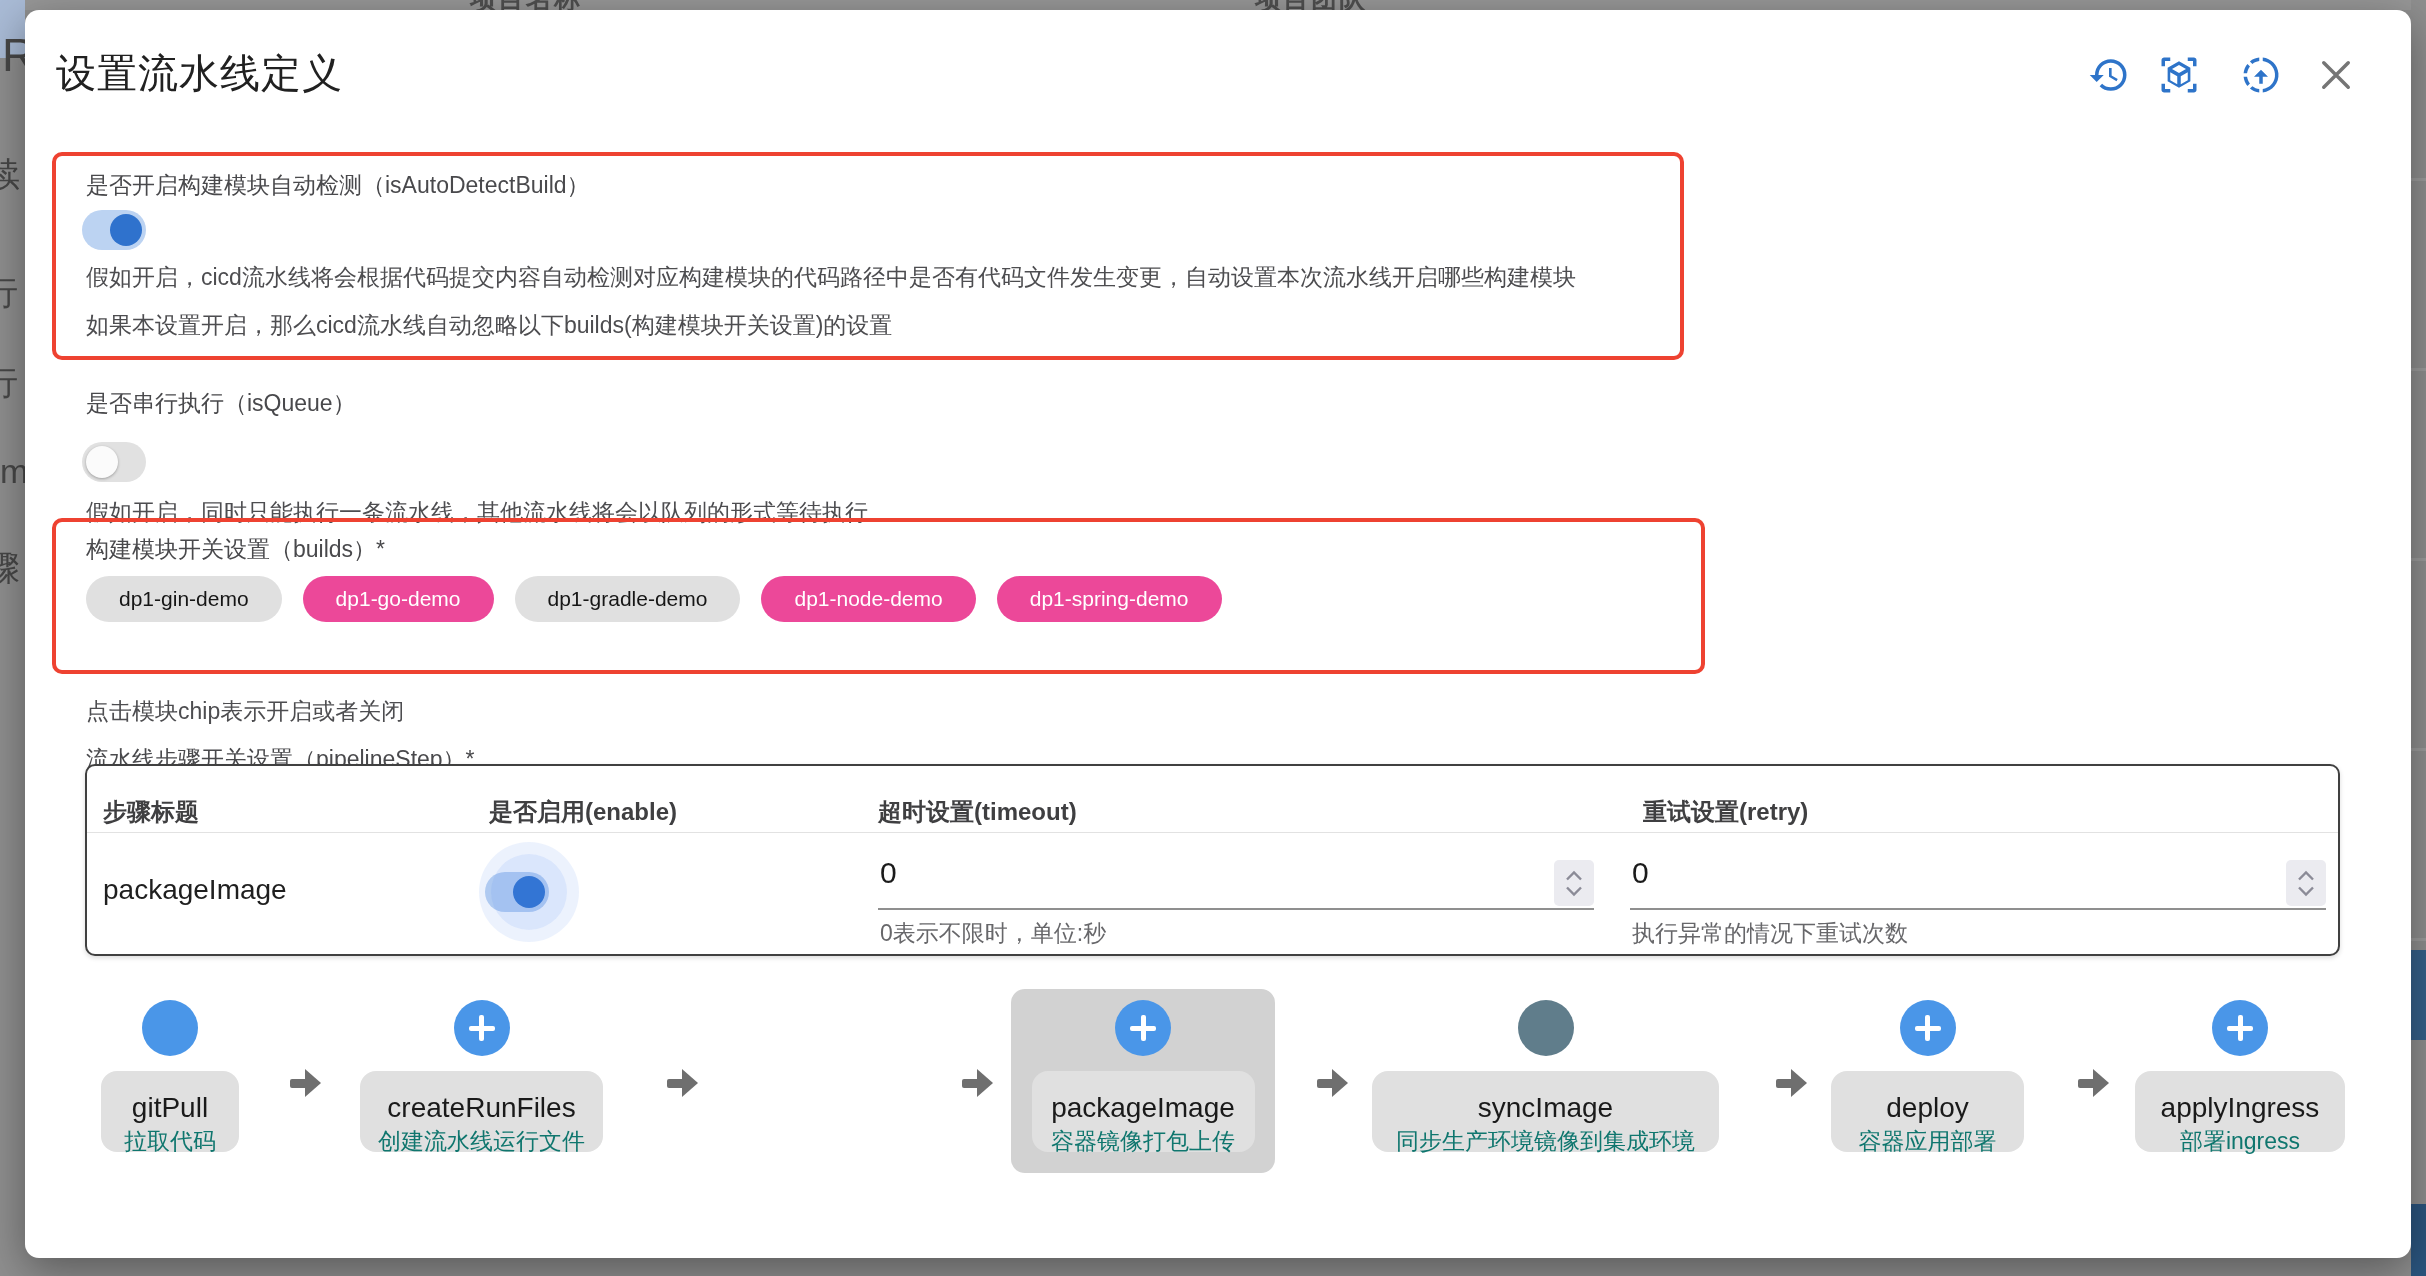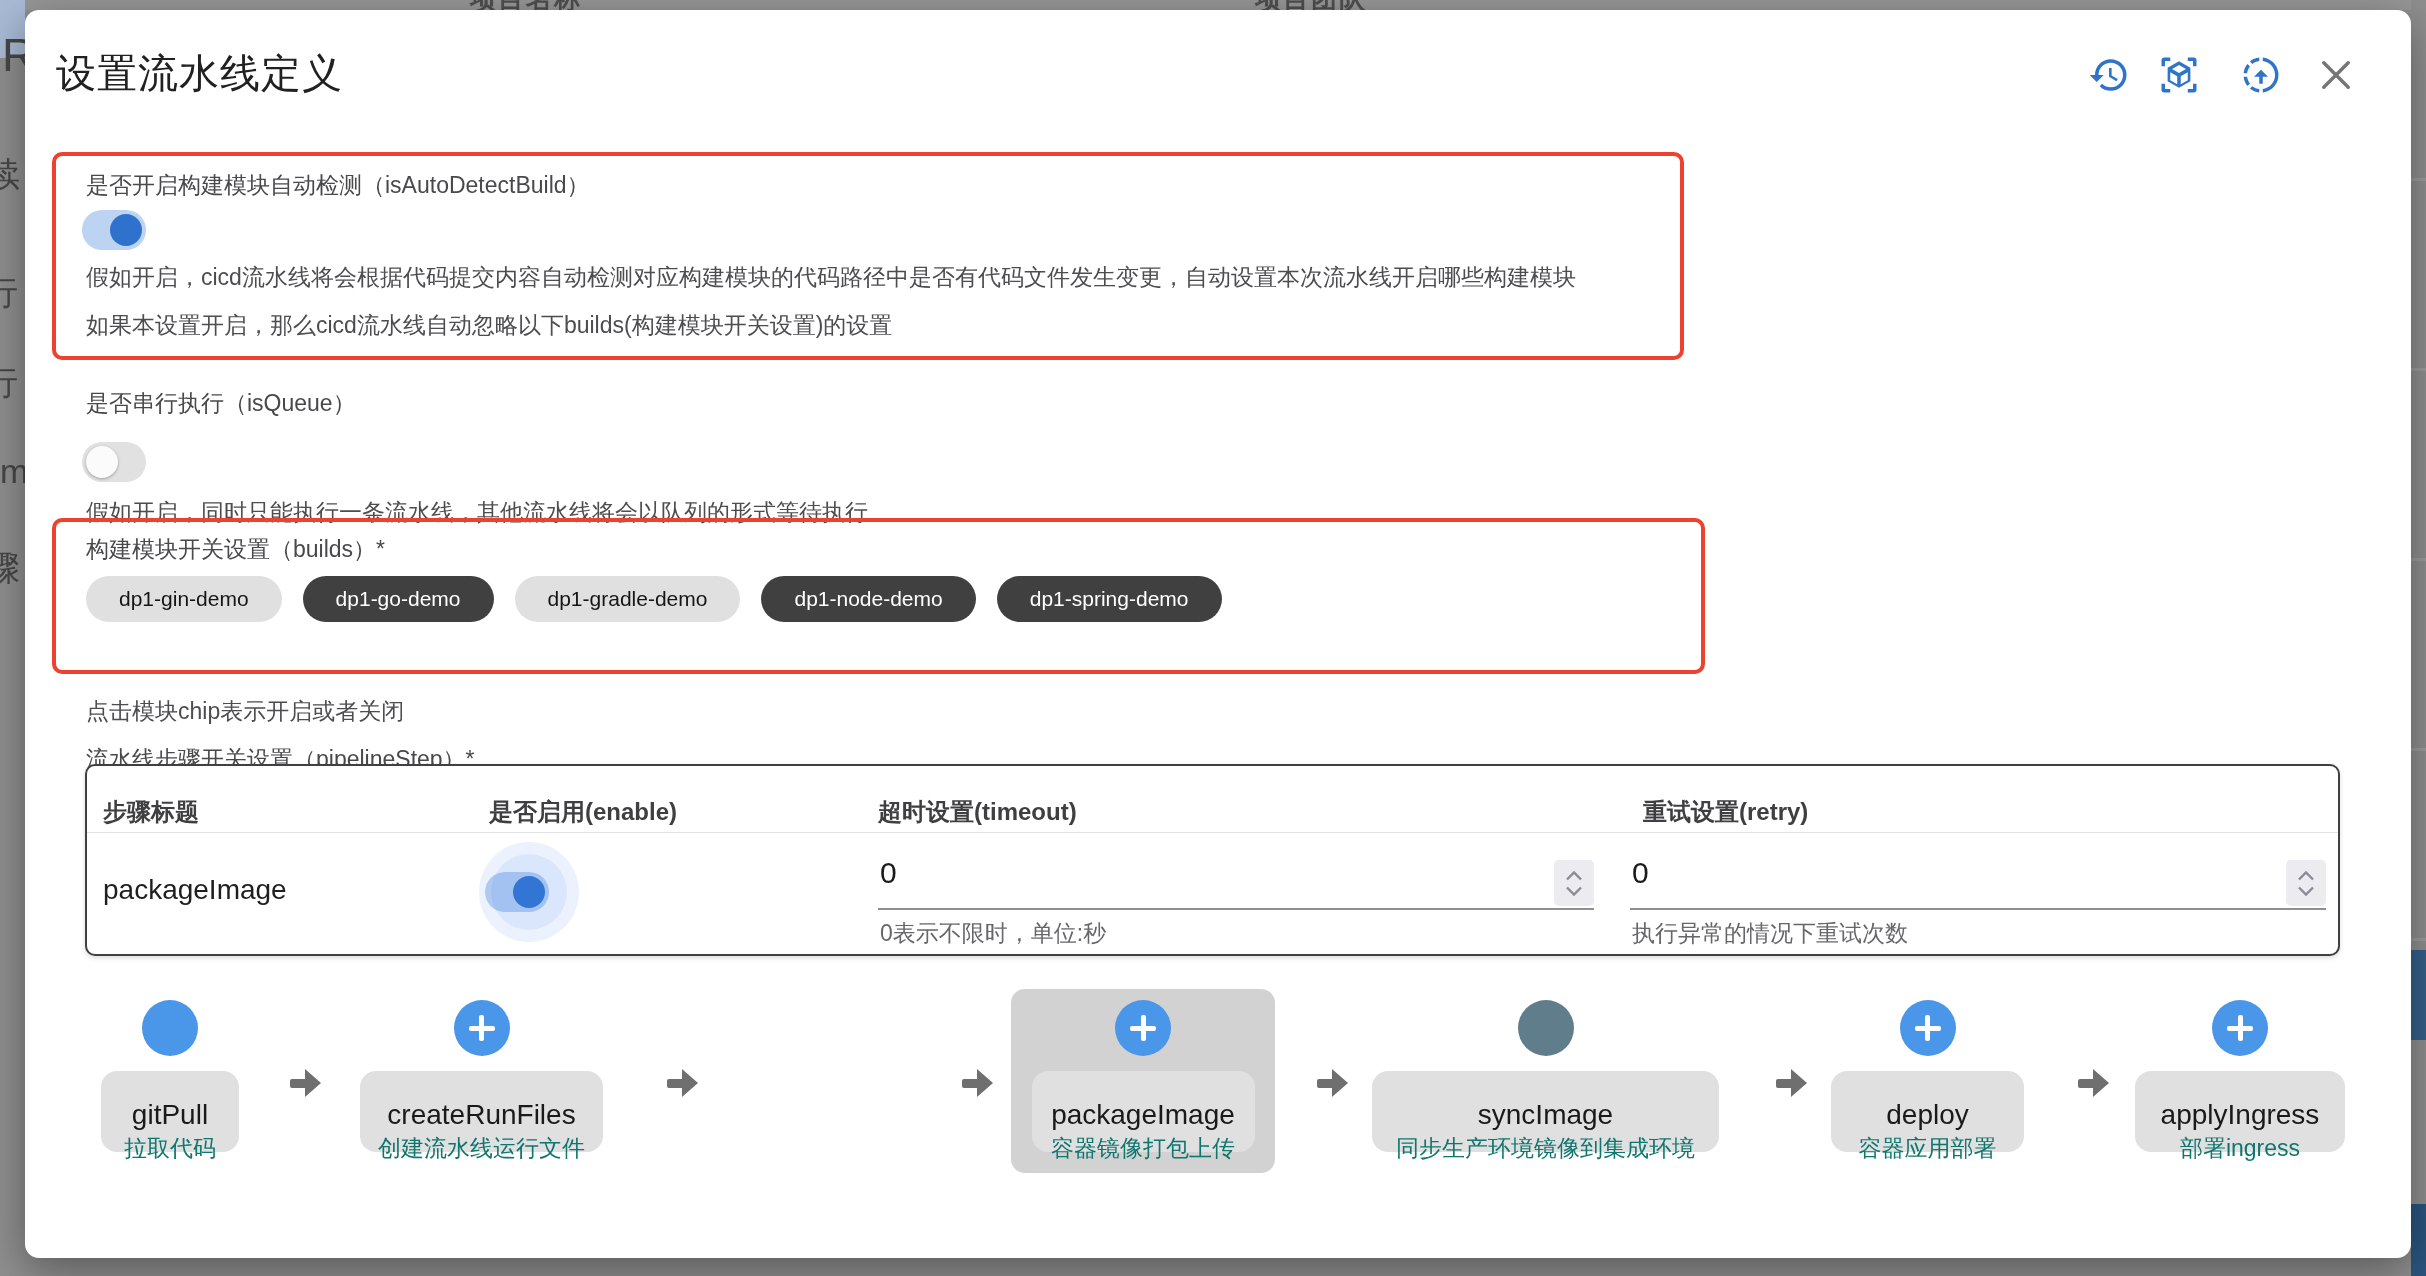--- a/index.html
+++ b/index.html
@@ -54,21 +54,21 @@
        background:rgba(72,130,240,.20); box-shadow:0 0 0 12px rgba(72,130,240,.10); }
 
   .sw-autodetect { left:57px; top:200px; }
   .sw-queue { left:57px; top:432px; }
 
   
   .chips-row { position:absolute; left:61px; top:566px; display:flex; gap:21px; }
   .chip { height:46px; border-radius:29px; padding:0 33px; display:flex; align-items:center;
           font-size:21px; cursor:pointer; white-space:nowrap; }
   .chip--off { background:#e0e0e0; color:#161616; }
-  .chip--on  { background:#404040; color:#ffffff; }
+  .chip--on  { background:#ec4899; color:#ffffff; }
 
   
   .table-card { position:absolute; left:60px; top:754px; width:2255px; height:192px; background:#fff;
                 border:2px solid #404040; border-radius:10px; box-shadow:0 2px 5px rgba(0,0,0,.14); }
   .th { position:absolute; top:30px; font-size:24px; font-weight:700; color:#3f3f41; }
   .th-1 { left:16px; } .th-2 { left:402px; } .th-3 { left:791px; } .th-4 { left:1556px; }
   .table-divider { position:absolute; left:0; top:66px; width:100%; height:1px; background:#e2e2e2; }
   .row-title { position:absolute; left:16px; top:108px; font-size:28px; color:#1f1f1f; }
   .sw-row { left:398px; top:106px; }
 
@@ -84,21 +84,21 @@
   .num-hint { position:absolute; left:2px; top:68px; font-size:23px; color:#67676a; white-space:nowrap; }
 
   
   .step { position:absolute; text-align:center; }
   .badge { width:56px; height:56px; border-radius:50%; margin:0 auto 15px auto; position:relative; cursor:pointer; }
   .badge--blue { background:#4a96e8; }
   .badge--muted { background:#607d8b; }
   .badge--plus::before, .badge--plus::after { content:""; position:absolute; background:#fff; border-radius:2px; }
   .badge--plus::before { left:15px; top:25.5px; width:26px; height:5px; }
   .badge--plus::after { left:25.5px; top:15px; width:5px; height:26px; }
-  .pill { background:#e0e0e0; border-radius:16px; height:81px; padding-top:25px; cursor:pointer; }
+  .pill { background:#e0e0e0; border-radius:16px; height:81px; padding-top:18px; cursor:pointer; }
   .pill-name { font-size:28px; color:#1a1a1a; line-height:37px; }
   .pill-desc { font-size:23px; color:#0f766e; line-height:31px; }
   .step--selected { background:#d2d2d2; border-radius:14px; padding:11px 0 21px 0; }
   .step--selected .pill { width:223px; margin:0 auto; }
 
   .arrow { position:absolute; width:34px; height:30px; }
   .arrow .bar { position:absolute; left:0; top:11px; width:17px; height:9px; background:#6f6f6f; border-radius:2px; }
   .arrow .tri { position:absolute; left:15px; top:1px; width:0; height:0;
                 border-left:16px solid #6f6f6f; border-top:14px solid transparent; border-bottom:14px solid transparent; }
 </style>

